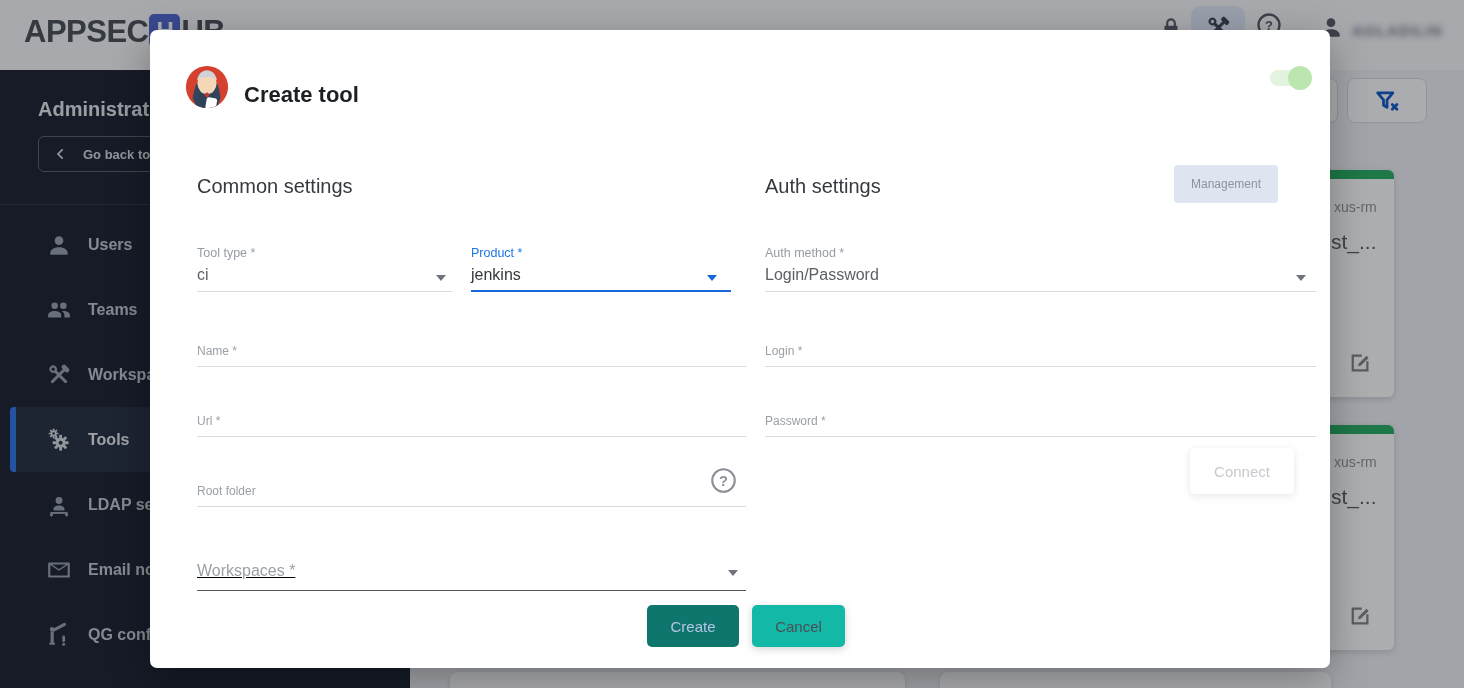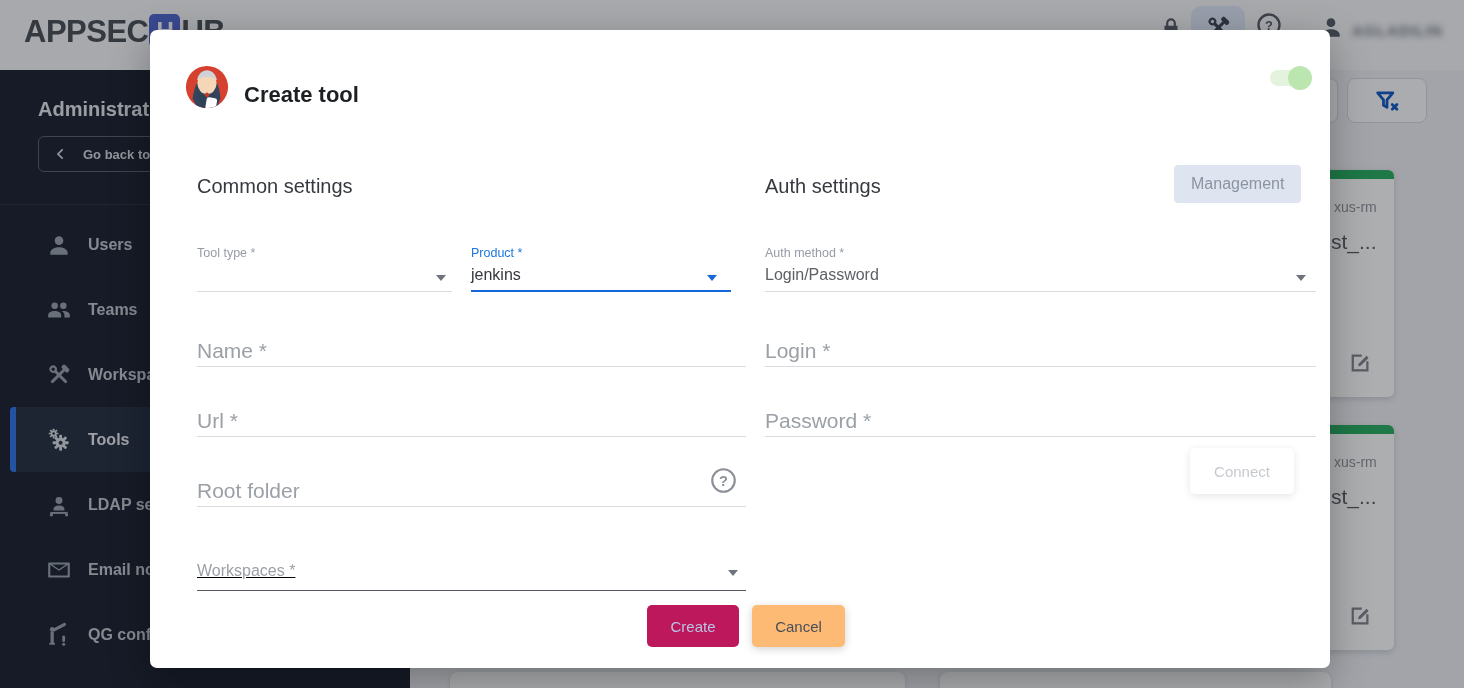--- a/index.html
+++ b/index.html
@@ -67,52 +67,52 @@
   .modal { position:absolute; left:150px; top:30px; width:1180px; height:638px; background:#fff;
           border-radius:7px; box-shadow:0 12px 40px rgba(0,0,0,.3); z-index:10; }
   .jenkins { position:absolute; left:34px; top:34px; width:46px; height:46px; }
   .modal-title { position:absolute; left:94px; top:52px; font-size:22px; font-weight:bold; color:#1d2023; }
   .toggle { position:absolute; left:1120px; top:40px; width:40px; height:16px; background:#e4f3dd;
           border-radius:8px; cursor:pointer; }
   .toggle .thumb { position:absolute; left:18px; top:-4px; width:24px; height:24px; border-radius:50%;
           background:#bce6af; }
   .sec-head { position:absolute; font-size:20px; color:#36393f; }
   .chip { position:absolute; left:1024px; top:135px; height:38px; line-height:38px; padding:0 17px;
-          background:#dfe5f0; border-radius:4px; font-size:16px; color:#8b94a3; }
+          background:#dfe5f0; border-radius:4px; font-size:12px; color:#8b94a3; }
 
   .sel { position:absolute; height:46px; cursor:pointer; }
   .sel .flabel { font-size:12.5px; color:#969ca6; }
   .sel .fvalue { margin-top:6px; font-size:16px; color:#5d6167; }
   .sel .fline { position:absolute; left:0; right:0; bottom:0; border-bottom:1px solid #d9dbdf; }
   .arrow { position:absolute; right:6px; top:29px; width:0; height:0;
           border-left:5.5px solid transparent; border-right:5.5px solid transparent; border-top:6.5px solid #6f747c; }
   .sel.focused .flabel { color:#1e78e0; }
   .sel.focused .fvalue { color:#34383e; }
   .sel.focused .fline { border-bottom:2px solid #1668d8; }
   .sel.focused .arrow { border-top-color:#1668d8; }
 
   .tfield { position:absolute; height:34px; }
   .tfield input { width:100%; height:32px; border:none; outline:none; background:transparent;
-          font-family:"Liberation Sans",sans-serif; font-size:21px; color:#3a3e44;
+          font-family:"Liberation Sans",sans-serif; font-size:12px; color:#3a3e44;
           border-bottom:1px solid #d9dbdf; }
   .tfield input::placeholder { color:#9aa0a6; opacity:1; }
   .help-circle { position:absolute; left:560px; top:437px; width:27px; height:27px; color:#8d9099; cursor:pointer; }
   .help-circle svg { width:100%; height:100%; }
 
   .ws-sel { position:absolute; left:47px; top:532px; width:549px; height:29px; cursor:pointer;text-decoration:underline; }
   .ws-sel .fvalue { font-size:16px; color:#9aa0a6; }
   .ws-sel .fline { position:absolute; left:0; right:0; bottom:0; border-bottom:1.6px solid #54585e; }
   .ws-sel .arrow { top:8px; right:8px; }
 
   .btn { position:absolute; border:none; border-radius:5px; font-family:"Liberation Sans",sans-serif;
           font-size:15px; cursor:pointer; }
   .btn-connect { left:1040px; top:418px; width:104px; height:46px; background:#fff; color:#c6c9ce;
           box-shadow:0 2px 8px rgba(0,0,0,.10); }
-  .btn-create { left:497px; top:575px; width:92px; height:42px; background:#be185d; color:#b6c5e4; }
-  .btn-cancel { left:602px; top:575px; width:93px; height:42px; background:#fdba74; color:#494e57;
+  .btn-create { left:497px; top:575px; width:92px; height:42px; background:#0f766e; color:#b6c5e4; }
+  .btn-cancel { left:602px; top:575px; width:93px; height:42px; background:#14b8a6; color:#494e57;
           box-shadow:0 2px 8px rgba(0,0,0,.18); }
 </style>
 </head>
 <body>
 
 <div id="screen">
 
   <div class="topbar">
     <div class="logo">
       <span>APPSEC</span>
@@ -325,20 +325,21 @@
     <div class="toggle">
       <div class="thumb"></div>
     </div>
 
     <div class="sec-head" style="left:47px; top:145px;">Common settings</div>
     <div class="sec-head" style="left:615px; top:145px;">Auth settings</div>
     <div class="chip">Management</div>
 
     <div class="sel" style="left:47px; top:216px; width:255px;">
       <div class="flabel">Tool type *</div>
+      <div class="fvalue">ci</div>
       <div class="arrow"></div>
       <div class="fline"></div>
     </div>
 
     <div class="sel focused" style="left:321px; top:216px; width:260px;">
       <div class="flabel">Product *</div>
       <div class="fvalue">jenkins</div>
       <div class="arrow" style="right:14px;"></div>
       <div class="fline"></div>
     </div>

